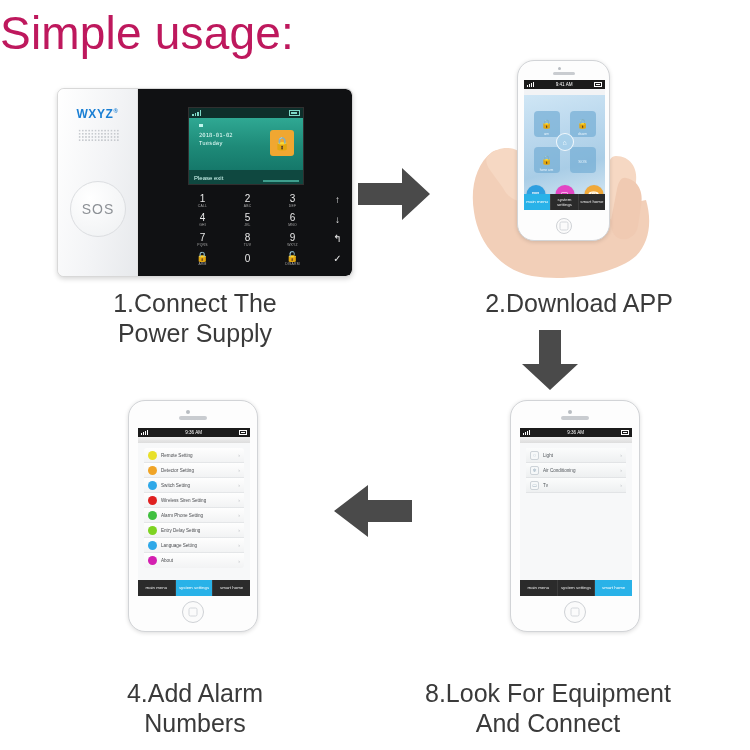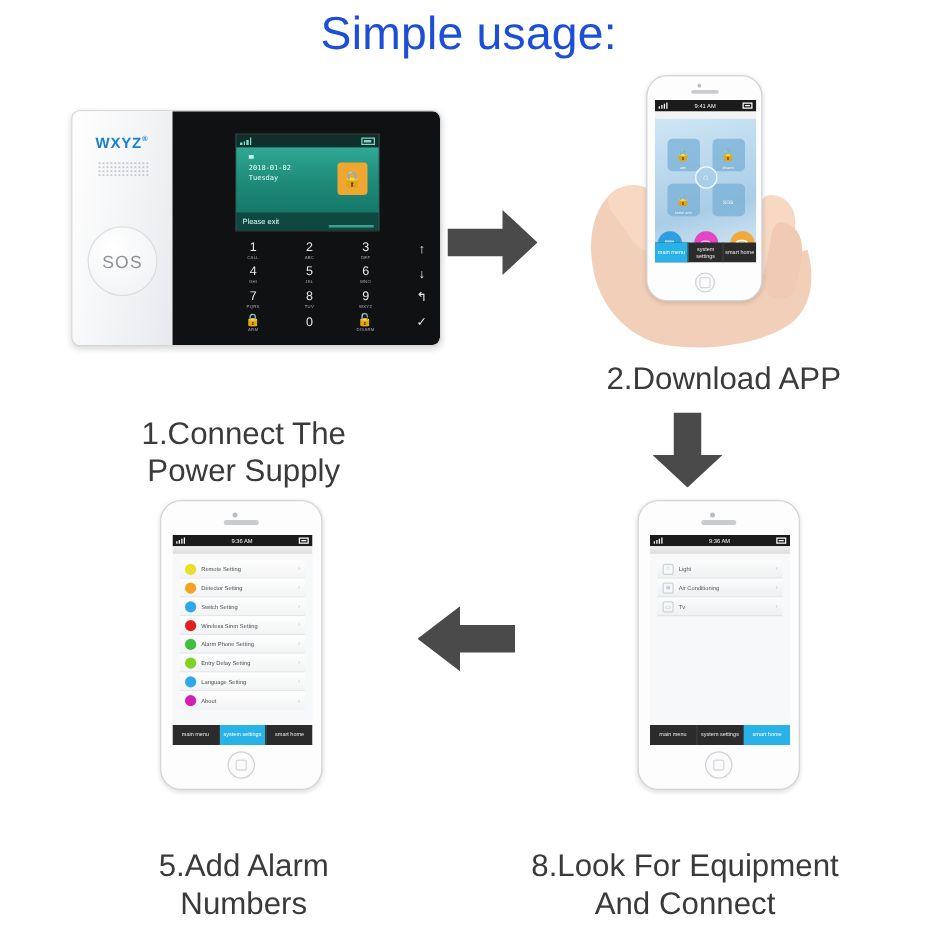--- a/index.html
+++ b/index.html
@@ -8,38 +8,37 @@
     background: #ffffff;
     font-family: "Liberation Sans", sans-serif;
     overflow: hidden;
     position: relative;
   }
 
   
   .page-title {
     position: absolute;
     top: 6px; left: 0; right: 0;
-    text-align: center;
-    font-size: 37px;
-    color: #1d4ed8;
+    font-size: 46px;
+    color: #be185d;
     letter-spacing: 0.2px;
     font-weight: 400;
   }
 
   
   .caption {
     position: absolute;
     text-align: center;
     font-size: 25px;
     line-height: 30px;
     color: #3a3a3a;
     font-weight: 400;
     white-space: pre-line;
   }
-  #cap1 { left: 30px;  top: 288px; width: 330px; margin-top: 44px; }
+  #cap1 { left: 30px;  top: 288px; width: 330px; }
   #cap2 { left: 414px; top: 288px; width: 330px; }
   #cap3 { left: 378px; top: 678px; width: 340px; }
   #cap4 { left: 30px;  top: 678px; width: 330px; }
 
   
   .arrow { position: absolute; }
   #arrow-right { left: 358px; top: 168px; width: 72px; height: 52px; }
   #arrow-down  { left: 522px; top: 330px; width: 56px; height: 60px; }
   #arrow-left  { left: 334px; top: 485px; width: 78px; height: 52px; }
 
@@ -588,14 +587,14 @@
       </div>
     <div class="tabbar">
       <div class="tab">main menu</div>
       <div class="tab active">system settings</div>
       <div class="tab">smart home</div>
     </div>
   </div>
   <div class="phone-home" style="bottom:8px;width:22px;height:22px;"></div>
 </div>
 
-<div class="caption" id="cap4">5.Add Alarm
+<div class="caption" id="cap4">4.Add Alarm
 Numbers</div>
 
 </body></html>

